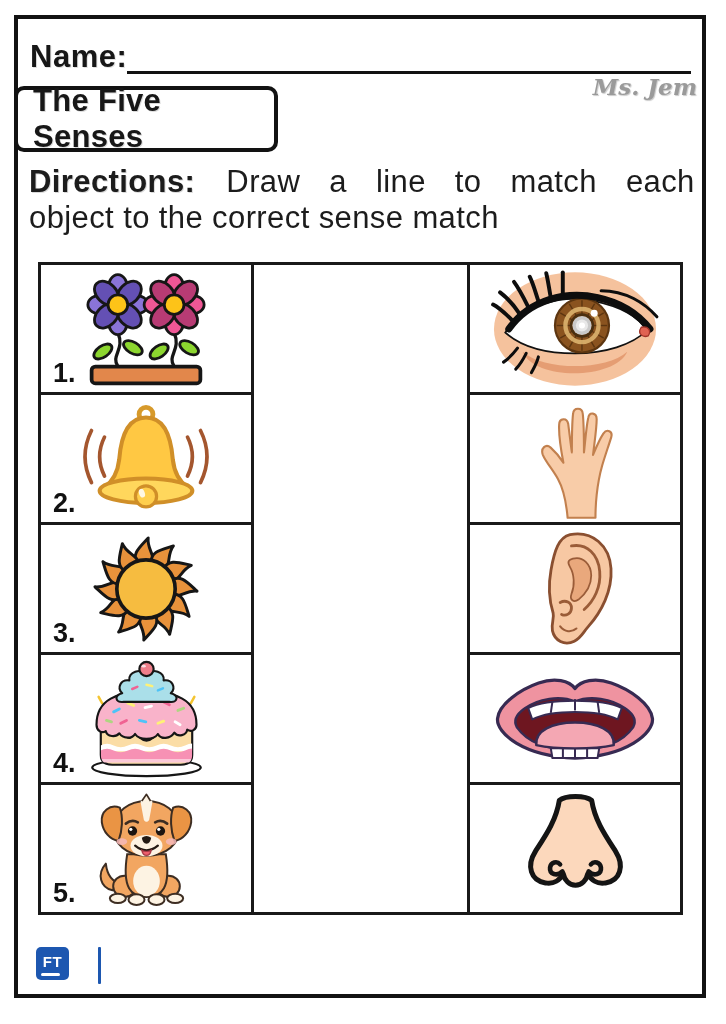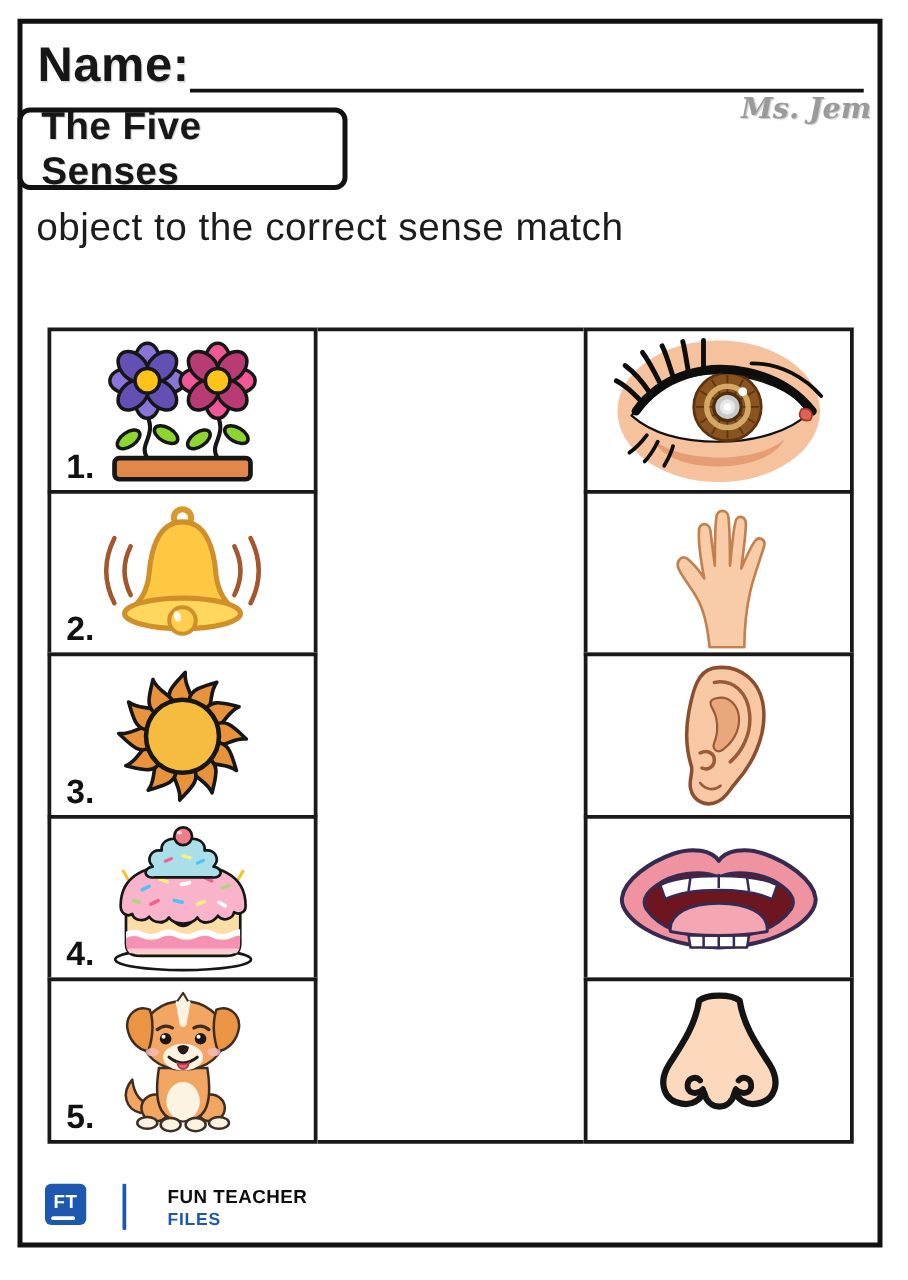--- a/index.html
+++ b/index.html
@@ -10,21 +10,21 @@
   }
   .frame {
     position:absolute; left:14px; top:15px; width:692px; height:983px;
     border:4px solid #121212;
   }
   
   .name-row {
     position:absolute; left:30px; top:40px; width:661px; height:34px;
     display:flex; align-items:flex-end;
   }
-  .name-label { font-size:39px; font-weight:bold; letter-spacing:.5px; line-height:1; padding-bottom:2px;
+  .name-label { font-size:31px; font-weight:bold; letter-spacing:.5px; line-height:1; padding-bottom:2px;
     text-shadow:1px 1px 0 rgba(0,0,0,.12);text-align:center; }
   .name-line { flex:1; border-bottom:3px solid #121212; height:100%; }
   .signature {
     position:absolute; right:29px; top:60px;
     font-family:"DejaVu Serif", serif; font-style:italic; font-weight:bold;
     font-size:23px; color:#9a9a9a; text-shadow:1px 1px 1px #c9c9c9;margin-top:13px;
   }
   
   .title-box {
     position:absolute; left:14px; top:86px; width:264px; height:66px;
@@ -83,20 +83,21 @@
     <span class="name-label">Name:</span>
     <span class="name-line"></span>
   </div>
   <div class="signature">Ms. Jem</div>
 
   <div class="title-box">
     <span>The Five Senses</span>
   </div>
 
   <div class="directions">
+    <div class="dir-line1"><span class="bold">Directions:</span> <span>Draw a line to match each</span></div>
     <div class="dir-line2">object to the correct sense match</div>
   </div>
 
   <div class="match-table">
 
     <div class="col col-side">
 
       <div class="cell">
         <span class="cell-num">1.</span>
         <svg width="192" height="120" viewBox="0 0 200 128">
@@ -341,18 +342,14 @@
       </div>
     </div>
   </div>
 
   <div class="footer-logo">
     <div class="logo-icon">
       <span class="ft">FT</span>
       <span class="book-line"></span>
     </div>
     <div class="logo-pole"></div>
-    <div class="logo-text">
-      <span class="l1">FUN TEACHER</span>
-      <span class="l2">FILES</span>
-    </div>
   </div>
 </div>
 
 </body></html>

